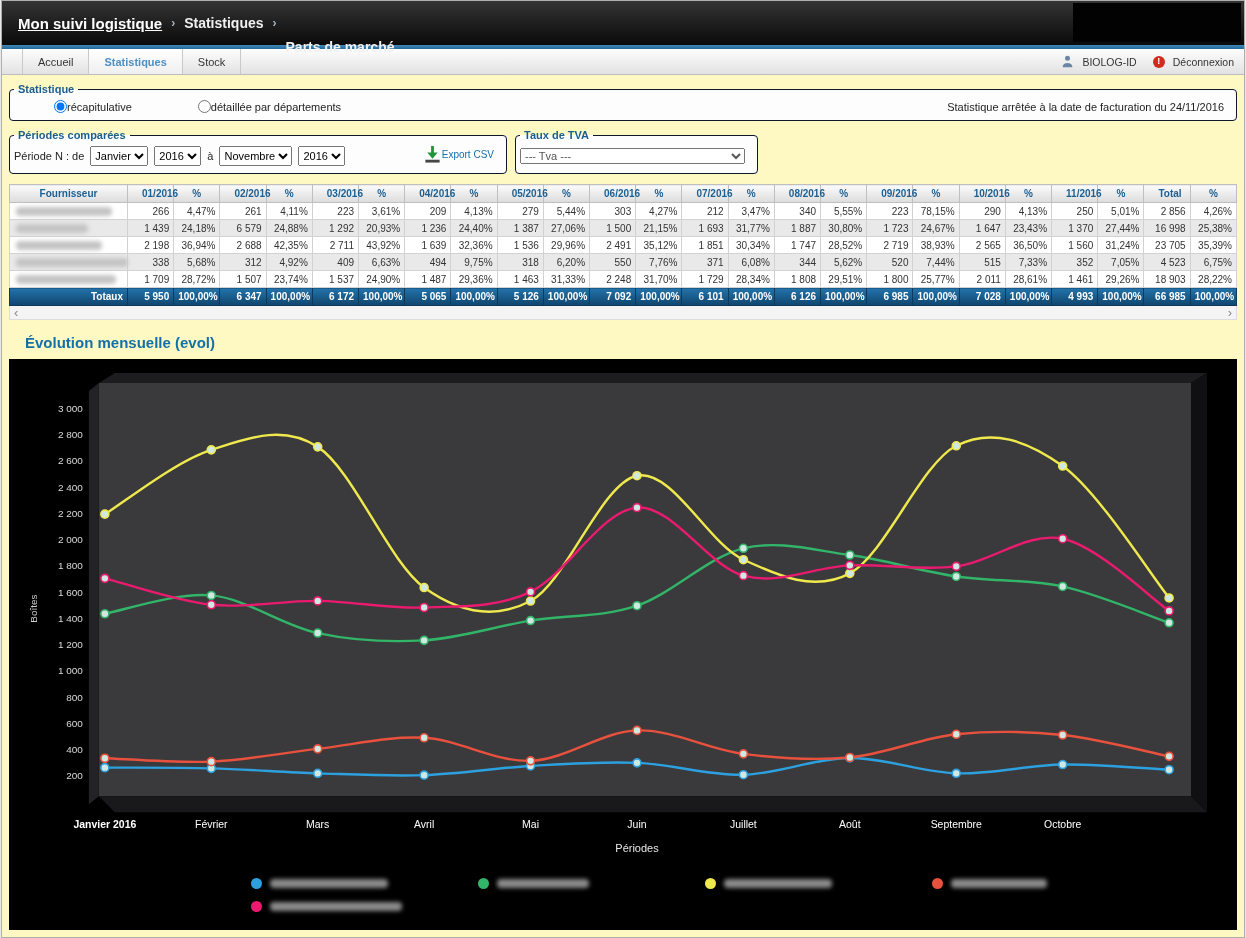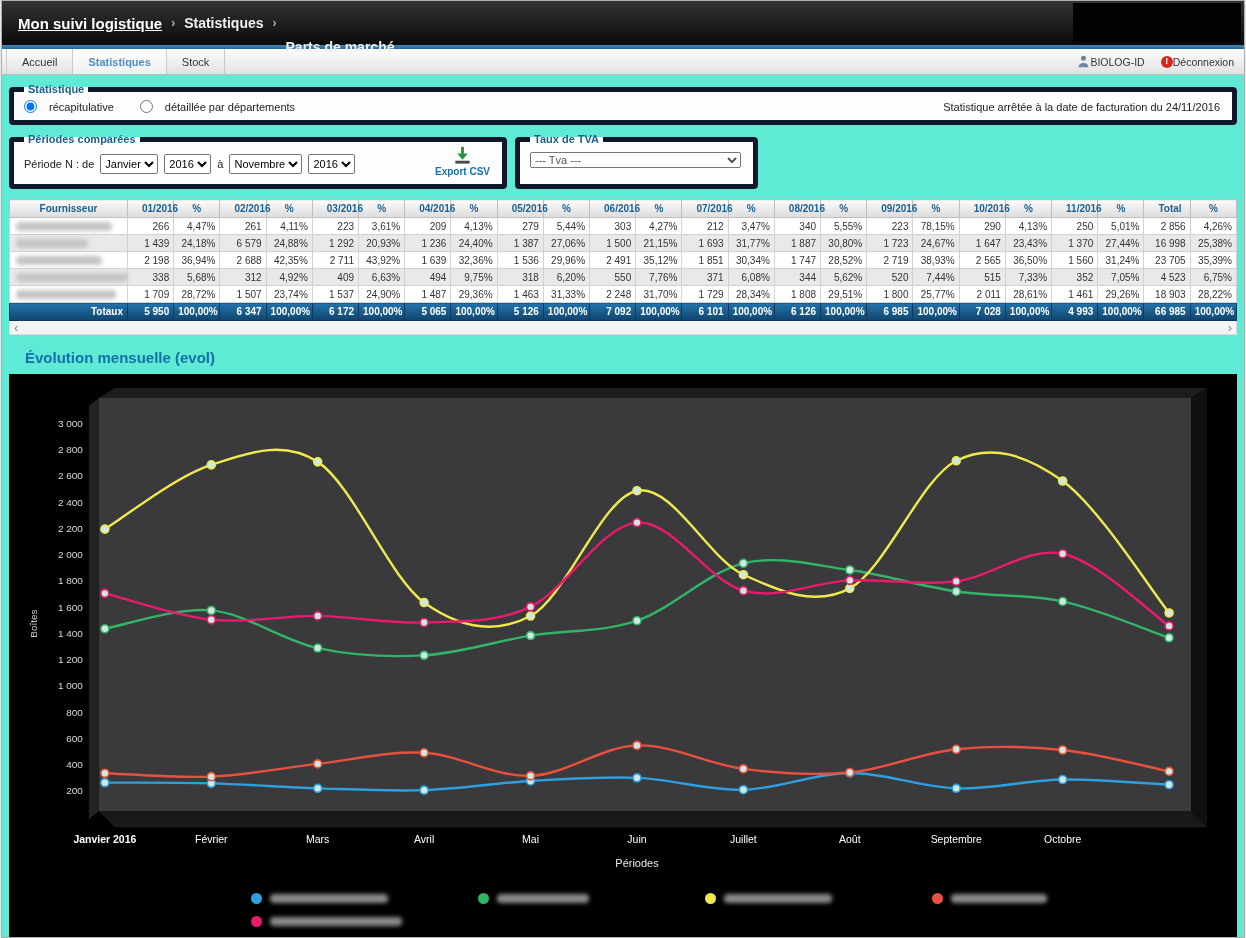--- a/index.html
+++ b/index.html
@@ -1,53 +1,53 @@
 <!DOCTYPE html>
 <html lang="fr"><head>
 <meta charset="utf-8">
 <style>
   * { box-sizing: border-box; }
   html,body { margin:0; padding:0; background:#e9e9e9; }
   body { font-family:"Liberation Sans", sans-serif; width:1246px; height:938px; overflow:hidden; }
-  .page { width:1244px; height:938px; margin:0 auto; background:#5eead4; border:1px solid #aeaeae; overflow:hidden; }
+  .page { width:1244px; height:938px; margin:0 auto; background:#fef9c3; border:1px solid #aeaeae; overflow:hidden; }
 
   
   .appbar { position:relative; height:44px; background:linear-gradient(#343434,#0a0a0a); display:flex; align-items:center; padding:0 16px; }
   .crumb-root { color:#fff; font-weight:bold; font-size:15px; text-decoration:underline; cursor:pointer; }
   .crumb { color:#f0f0f0; font-weight:bold; font-size:14px; cursor:pointer; }
   .crumb-current { cursor:default;margin-top:48px; }
   .crumb-sep { color:#aab6bf; font-size:12px; margin:0 9px; font-weight:bold; }
   .logo-box { position:absolute; top:2px; right:3px; width:168px; height:39px; background:#020202; }
 
   .accentbar { height:4px; background:linear-gradient(#4189b9,#22689a); }
 
   
   .tabbar { display:flex; align-items:stretch; height:26px; background:linear-gradient(#fdfdfd,#e2e2e2); border-bottom:1px solid #bcbcbc; font-size:11px; }
   .tab { display:flex; align-items:center; padding:0 15px; border-right:1px solid #c9c9c9; color:#333; cursor:pointer; }
-  .tab:first-child { border-left:1px solid #c9c9c9; margin-left:4px;text-align:center; }
+  .tab:first-child { border-left:1px solid #c9c9c9; margin-left:20px;text-align:center; }
   .tab.active { color:#4d8fc2; font-weight:bold; background:linear-gradient(#ffffff,#efefef); }
   .nav-right { margin-left:auto; display:flex; align-items:center; gap:16px; padding-right:10px; font-size:10.5px; color:#333; }
-  .user-chip, .logout { display:flex; align-items:center; gap:0; cursor:pointer; }
+  .user-chip, .logout { display:flex; align-items:center; gap:8px; cursor:pointer; }
   .logout-ic { display:inline-flex; align-items:center; justify-content:center; width:12px; height:12px; border-radius:50%; background:#d42a1e; color:#fff; font-size:9px; font-weight:bold; line-height:1; }
 
   
   .content { padding:8px 7px 0 7px; }
-  fieldset { border:5px solid #0f172a; border-radius:4px; margin:0; padding:5px 12px 7px 10px; background:#fdfdfe; }
+  fieldset { border:1px solid #0f172a; border-radius:4px; margin:0; padding:5px 12px 7px 4px; background:#fdfdfe; }
   legend { color:#1a5e8e; font-weight:bold; font-size:11px; padding:0 4px; }
   .fs-stat-inner { display:flex; align-items:center; gap:26px; font-size:11px; color:#222; }
   .fs-note { margin-left:auto; font-size:11px; color:#1d1d1d; }
-  .radio { display:flex; align-items:flex-end; gap:12px; cursor:pointer; }
+  .radio { display:flex; align-items:flex-end; gap:0; cursor:pointer;margin-left:40px; }
   .radio input { margin:0; cursor:pointer; }
   .filter-row { display:flex; gap:8px; margin-top:8px; }
   .fs-periodes { flex:0 0 498px; }
   .fs-facture { flex:1; }
   .fs-tva { flex:0 0 243px; }
   .periodes-inner { display:flex; align-items:center; gap:6px; font-size:11px; color:#222; }
   .periodes-inner select { font-size:11px; height:20px; font-family:"Liberation Sans",sans-serif; }
-  .export { margin-left:auto; display:flex; flex-direction:column; align-items:center; cursor:pointer; margin-top:-4px;font-weight:bold; }
+  .export { margin-left:auto; display:flex; flex-direction:row; align-items:center; cursor:pointer; margin-top:-4px; }
   .export-label { color:#1470a8; font-size:10px; margin-top:1px; }
   .facture-inner { display:flex; align-items:center; gap:58px; font-size:11px; color:#222; padding-top:3px; }
   .tva-select { width:100%; height:16px; font-size:11px; color:#555; font-family:"Liberation Sans",sans-serif; }
 
   
   .stats-table { width:100%; border-collapse:collapse; table-layout:fixed; font-size:10px; margin-top:10px; }
   .stats-table th { background:linear-gradient(#fbfbfb,#dcdcdc); color:#1c5f92; border:1px solid #bfbfbf; padding:3px 14px; font-size:10px; text-align:center; font-weight:bold;margin-top:19px; }
   .stats-table td { border:1px solid #d2d2d2; padding:2px 4px; text-align:right; color:#333; height:16px; }
   .stats-table tbody tr:nth-child(even) td { background:#e9e9e9; }
   .stats-table tbody tr:nth-child(odd) td { background:#fff; }

